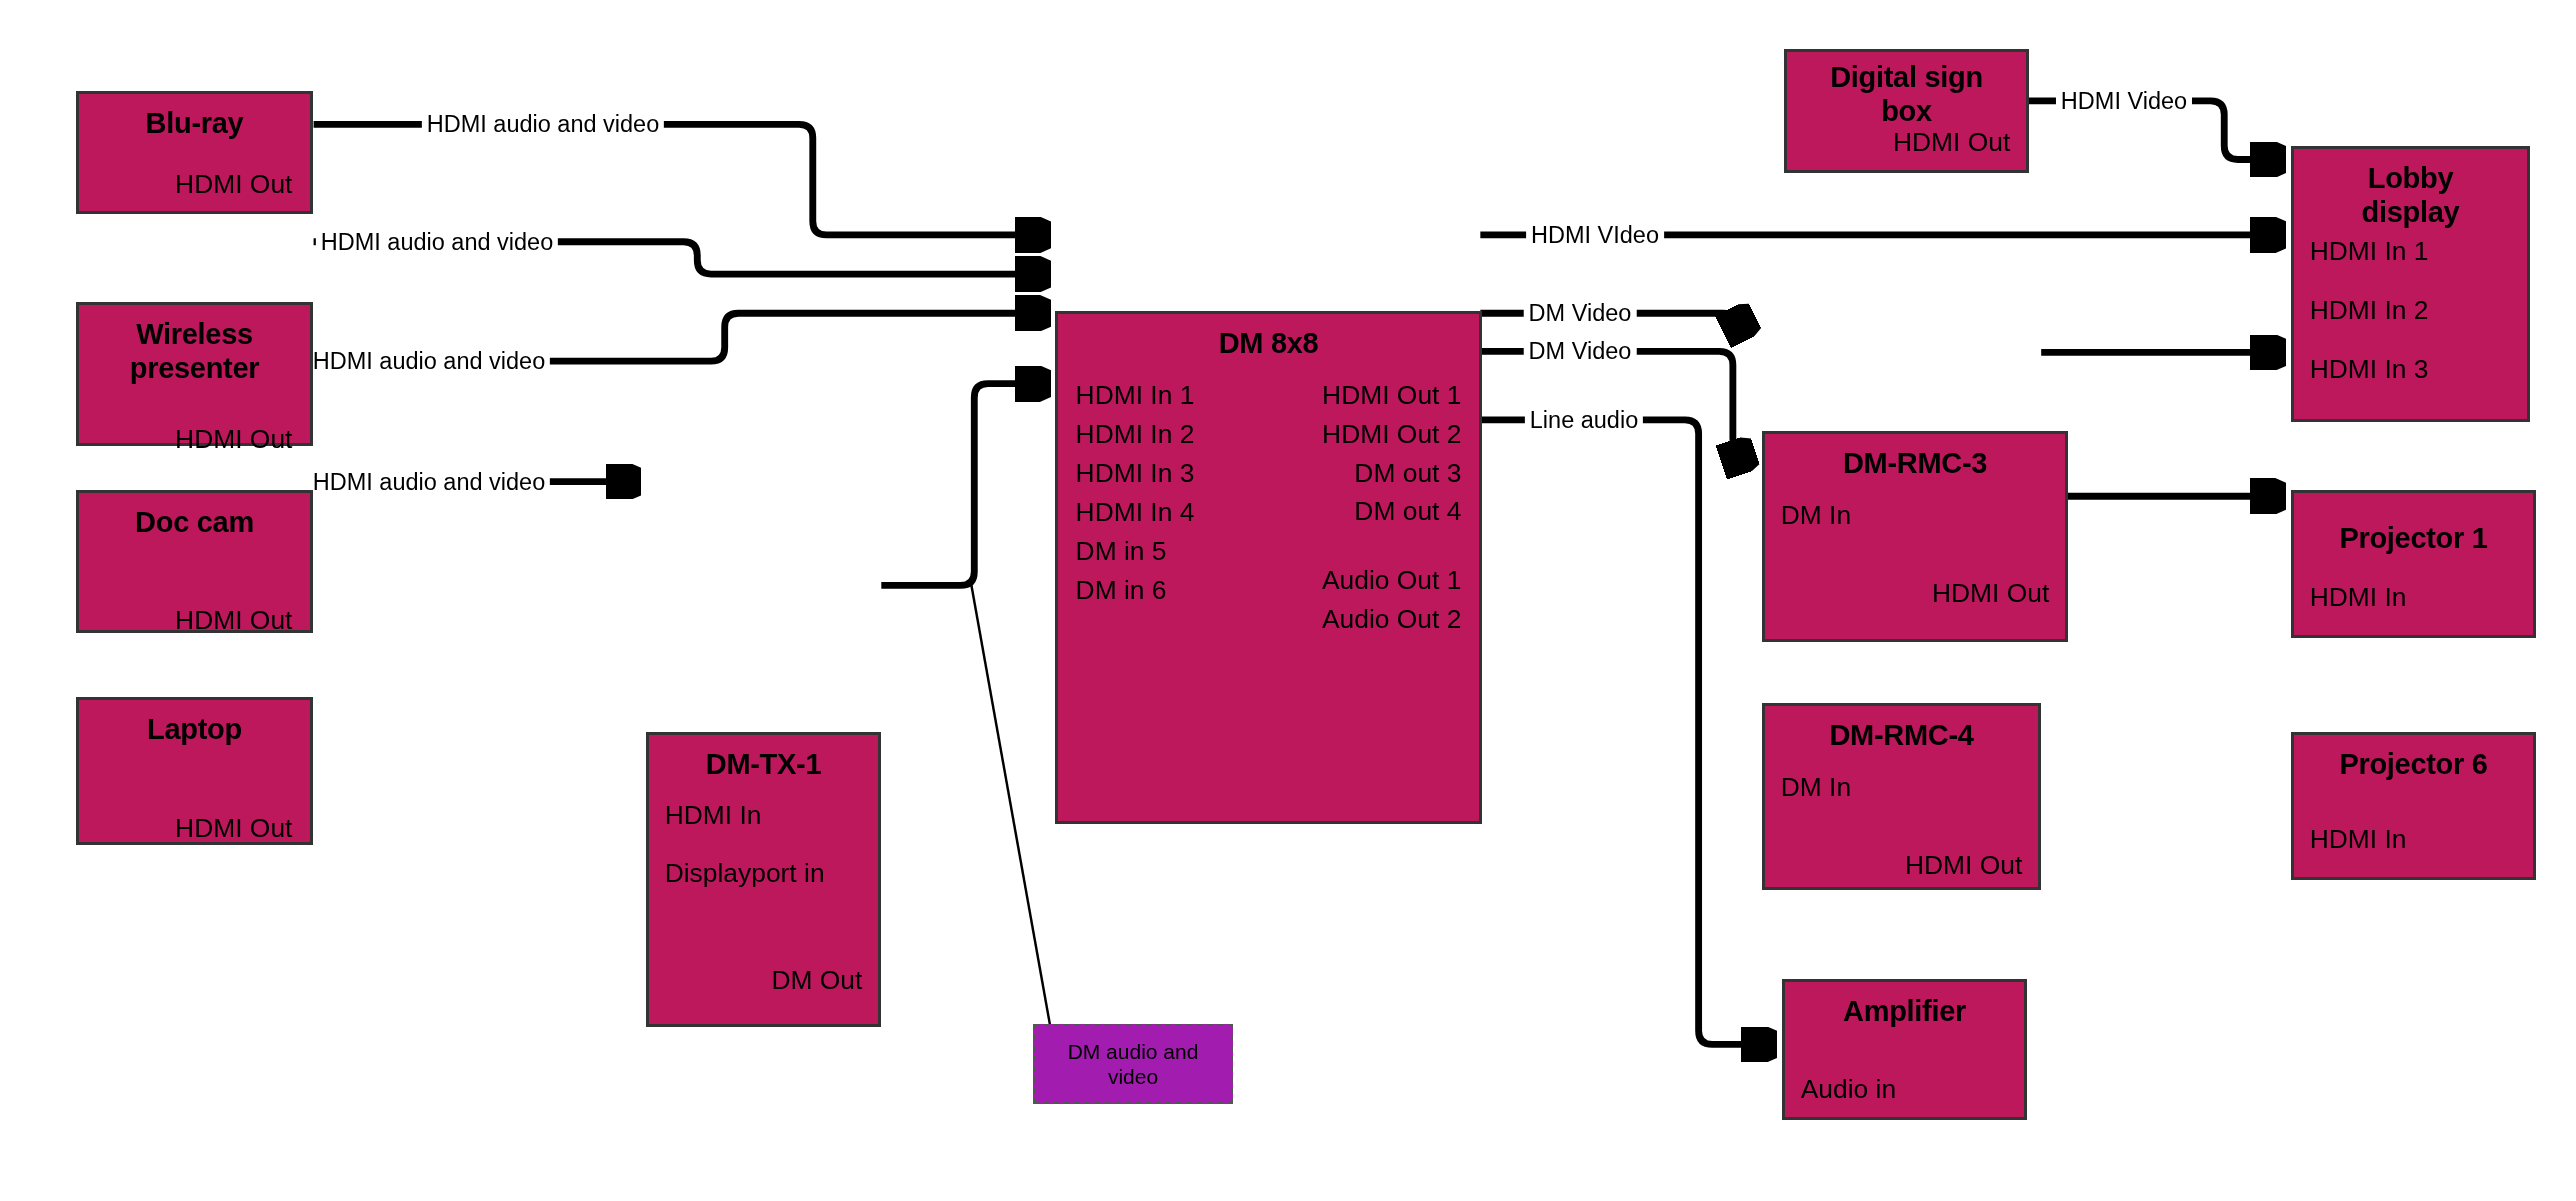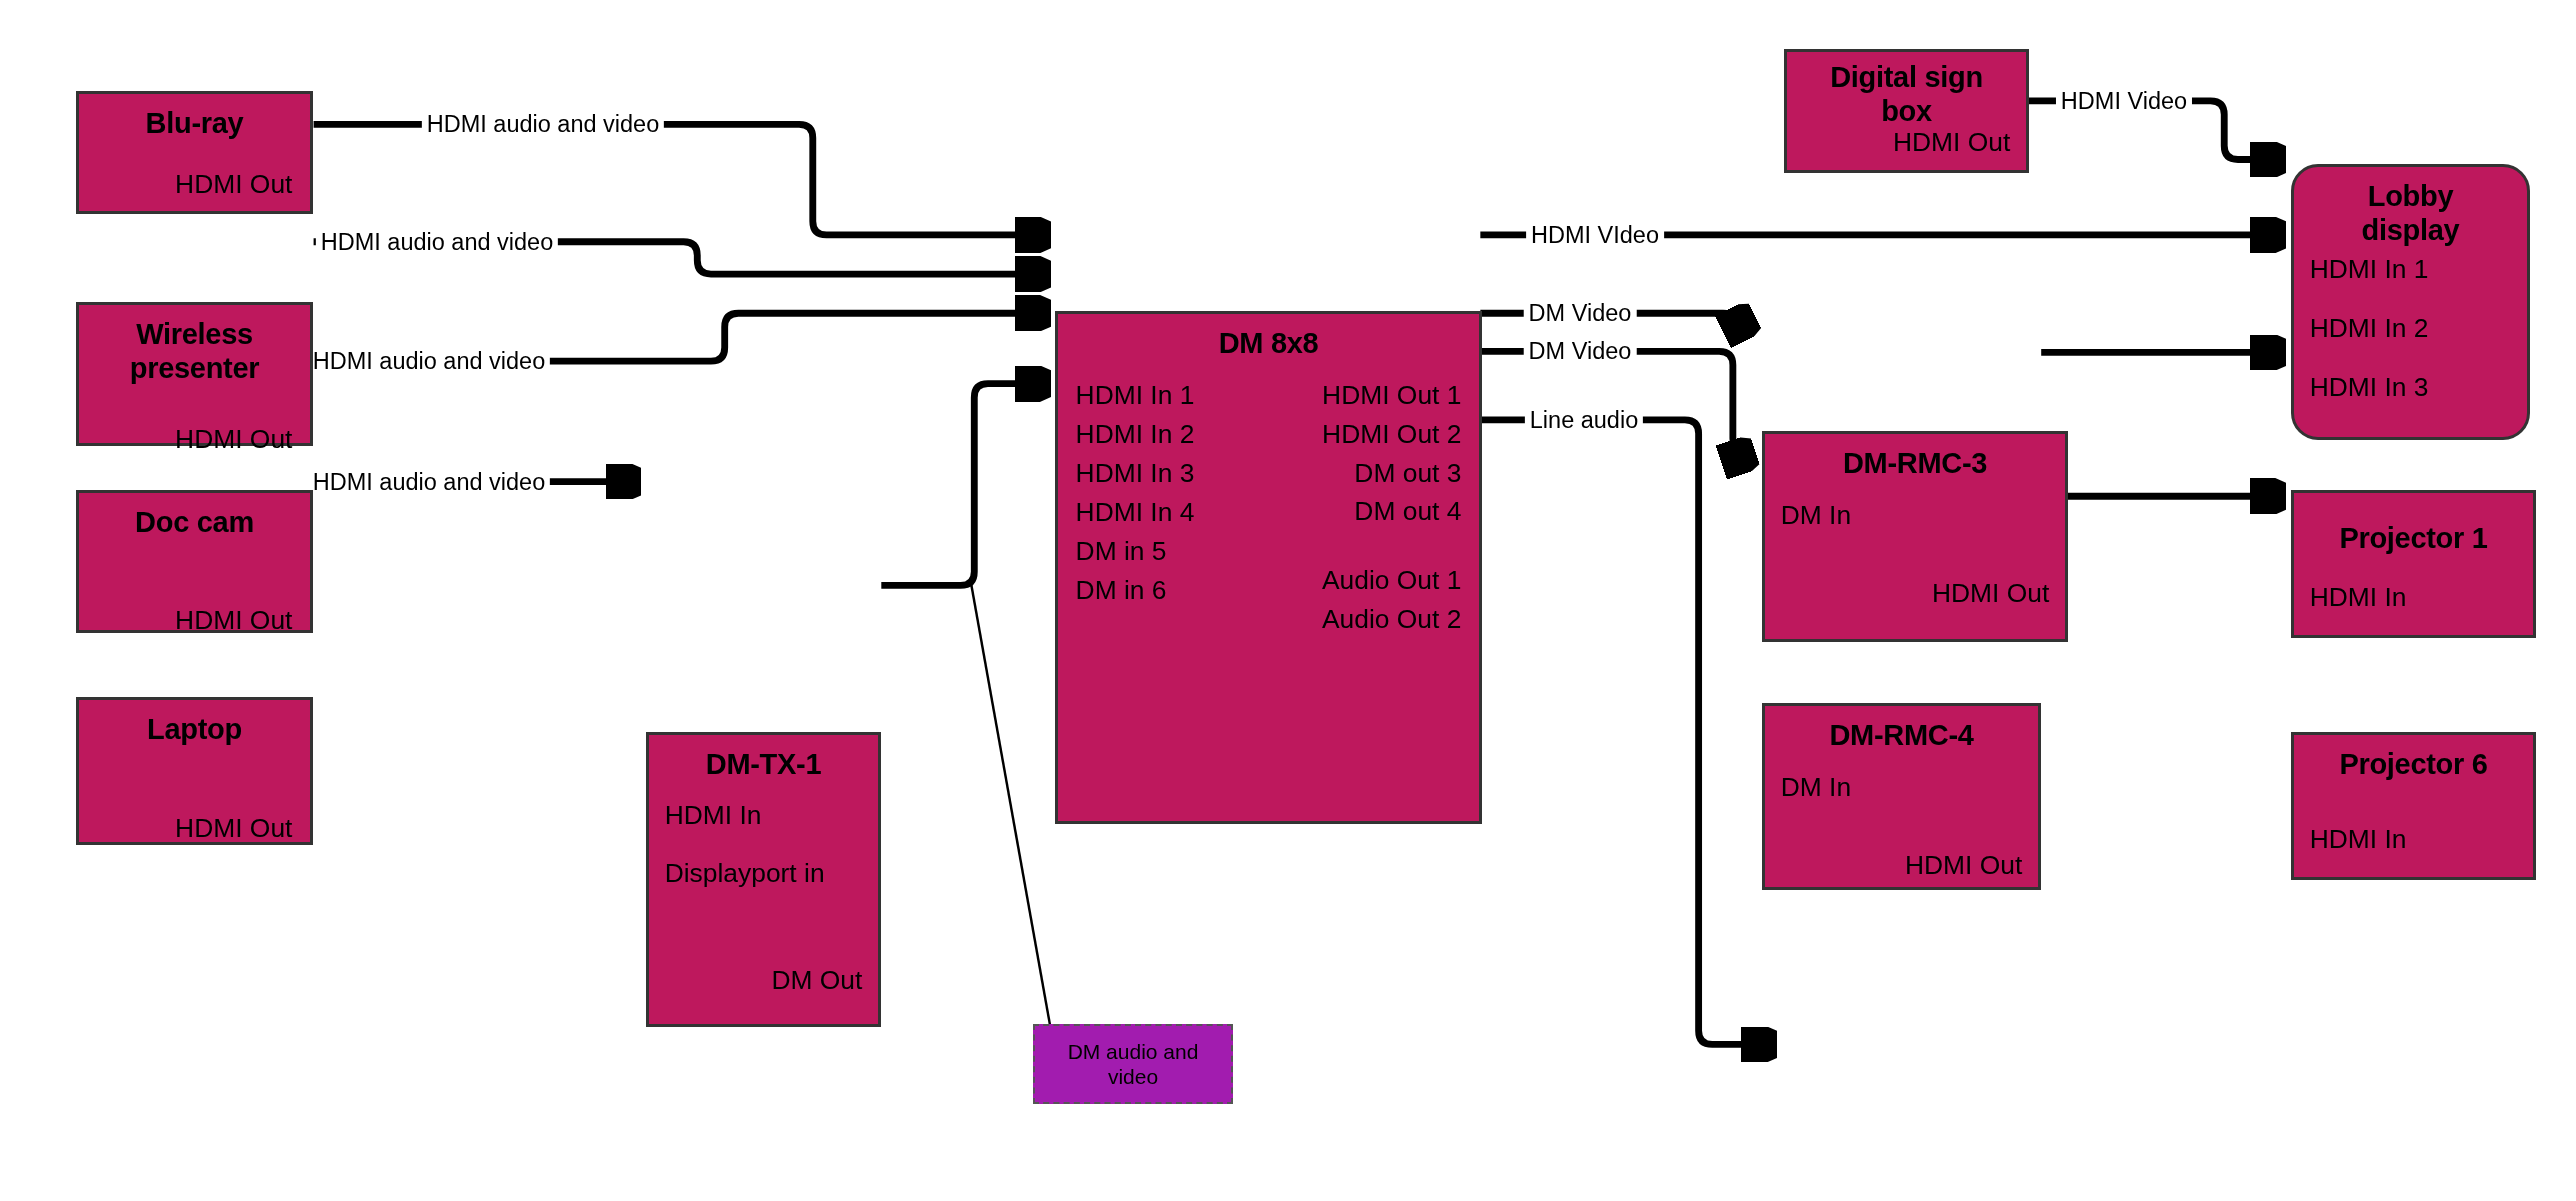--- a/index.html
+++ b/index.html
@@ -122,21 +122,21 @@
     <div class="port right" style="right:17.6px;top:183px;">DM out 4</div>
     <div class="port right" style="right:17.6px;top:252px;">Audio Out 1</div>
     <div class="port right" style="right:17.6px;top:291px;">Audio Out 2</div>
   </div>
 
   <div class="node" style="left:1784px;top:49px;width:245px;height:124px;">
     <div class="title" style="top:7.8px;padding:0 27.4px;">Digital sign box</div>
     <div class="port right" style="right:15.7px;top:76px;">HDMI Out</div>
   </div>
 
-  <div class="node" style="left:2291px;top:164px;width:239px;height:276px;border-radius:27px;">
+  <div class="node" style="left:2291px;top:146px;width:239px;height:276px;">
     <div class="title" style="top:11.7px;padding:0 35px;">Lobby display</div>
     <div class="port left" style="left:15.7px;top:88px;">HDMI In 1</div>
     <div class="port left" style="left:15.7px;top:147px;">HDMI In 2</div>
     <div class="port left" style="left:15.7px;top:206px;">HDMI In 3</div>
   </div>
 
   <div class="node" style="left:1762px;top:431px;width:306px;height:211px;">
     <div class="title" style="top:11.7px;">DM-RMC-3</div>
     <div class="port left" style="left:15.7px;top:67px;">DM In</div>
     <div class="port right" style="right:15.7px;top:145px;">HDMI Out</div>
@@ -151,17 +151,21 @@
   <div class="node" style="left:2291px;top:490px;width:245px;height:148px;">
     <div class="title" style="top:28px;">Projector 1</div>
     <div class="port left" style="left:15.7px;top:90px;">HDMI In</div>
   </div>
 
   <div class="node" style="left:2291px;top:732px;width:245px;height:148px;">
     <div class="title" style="top:11.7px;">Projector 6</div>
     <div class="port left" style="left:15.7px;top:90px;">HDMI In</div>
   </div>
 
+  <div class="node" style="left:1782px;top:979px;width:245px;height:141px;">
+    <div class="title" style="top:11.7px;">Amplifier</div>
+    <div class="port left" style="left:15.7px;top:93px;">Audio in</div>
+  </div>
 
   <div class="callout" style="left:1033px;top:1024px;width:200px;height:80px;">DM audio and video</div>
 
 </div>
 
 
 </body></html>

